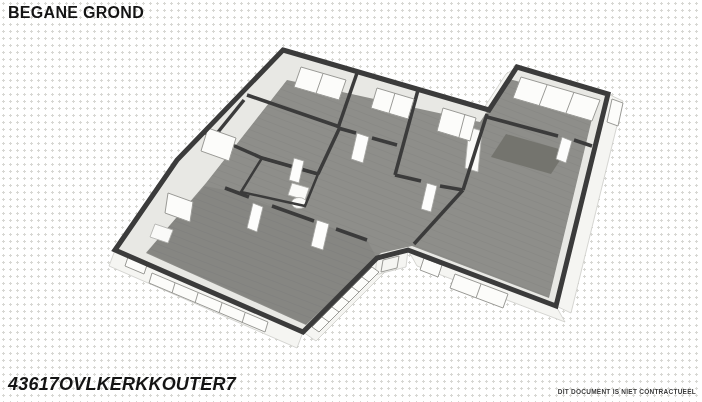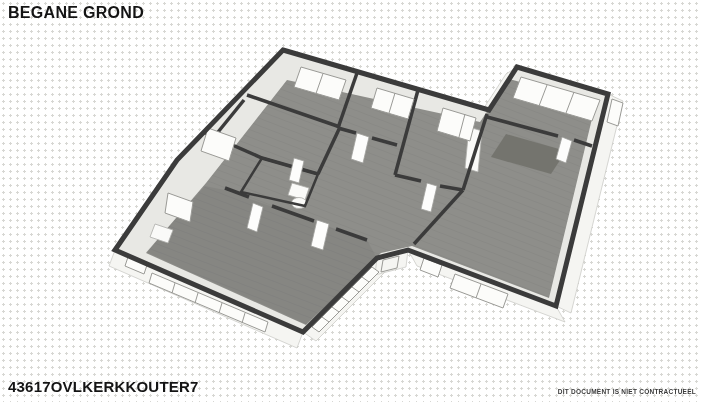--- a/index.html
+++ b/index.html
@@ -5,21 +5,21 @@
   html,body{margin:0;padding:0;}
   body{width:702px;height:402px;overflow:hidden;font-family:"Liberation Sans",sans-serif;}
   .stage{
     position:relative;width:702px;height:402px;
     background-color:var(--background,#fff);
     background-image:radial-gradient(var(--dotGrid,#d7d7d3) 1px, transparent 1.35px);
     background-size:7px 7px;
   }
   .plan-svg{position:absolute;left:0;top:0;}
   .title{position:absolute;left:8px;top:4px;font-size:16px;font-weight:600;color:#141414;letter-spacing:.3px;}
-  .reference{position:absolute;left:8px;bottom:7px;font-size:15px;font-weight:600;color:#141414;letter-spacing:.2px;}
+  .reference{position:absolute;left:8px;bottom:7px;font-size:18px;font-weight:600;color:#141414;letter-spacing:.2px;font-style:italic;}
   .disclaimer{position:absolute;right:6px;bottom:7px;font-size:6.5px;font-weight:700;color:#3a3a3a;letter-spacing:.25px;}
   .face{fill:var(--outerFace,#f5f5f2);stroke:var(--outerFaceEdge,#c6c6c2);stroke-width:.7;}
   .base{fill:var(--innerFace,#e8e8e4);}
   .floor{fill:var(--floor,#8e8e8a);}
   .shade{fill:#000;opacity:.05;}
   .wall{stroke:var(--wall,#3b3b3b);fill:none;stroke-linecap:butt;}
   .ext{stroke-width:5;}
   .int{stroke-width:3.5;}
   .thin{stroke-width:2.5;}
   .win{fill:var(--window,#fcfcfa);stroke:var(--windowFrame,#9a9a96);stroke-width:1;}

